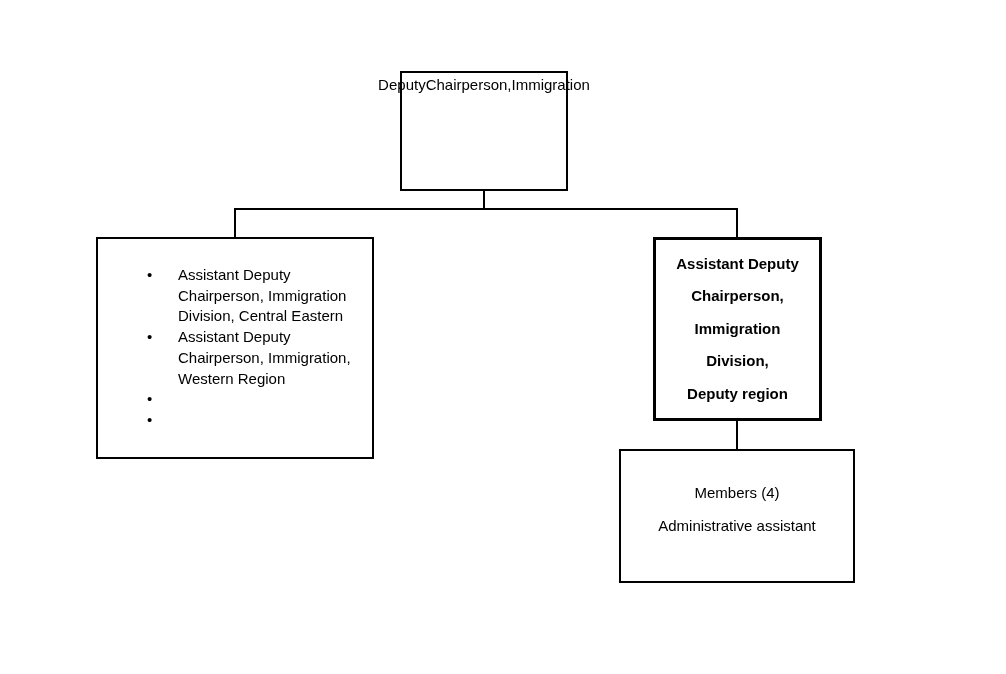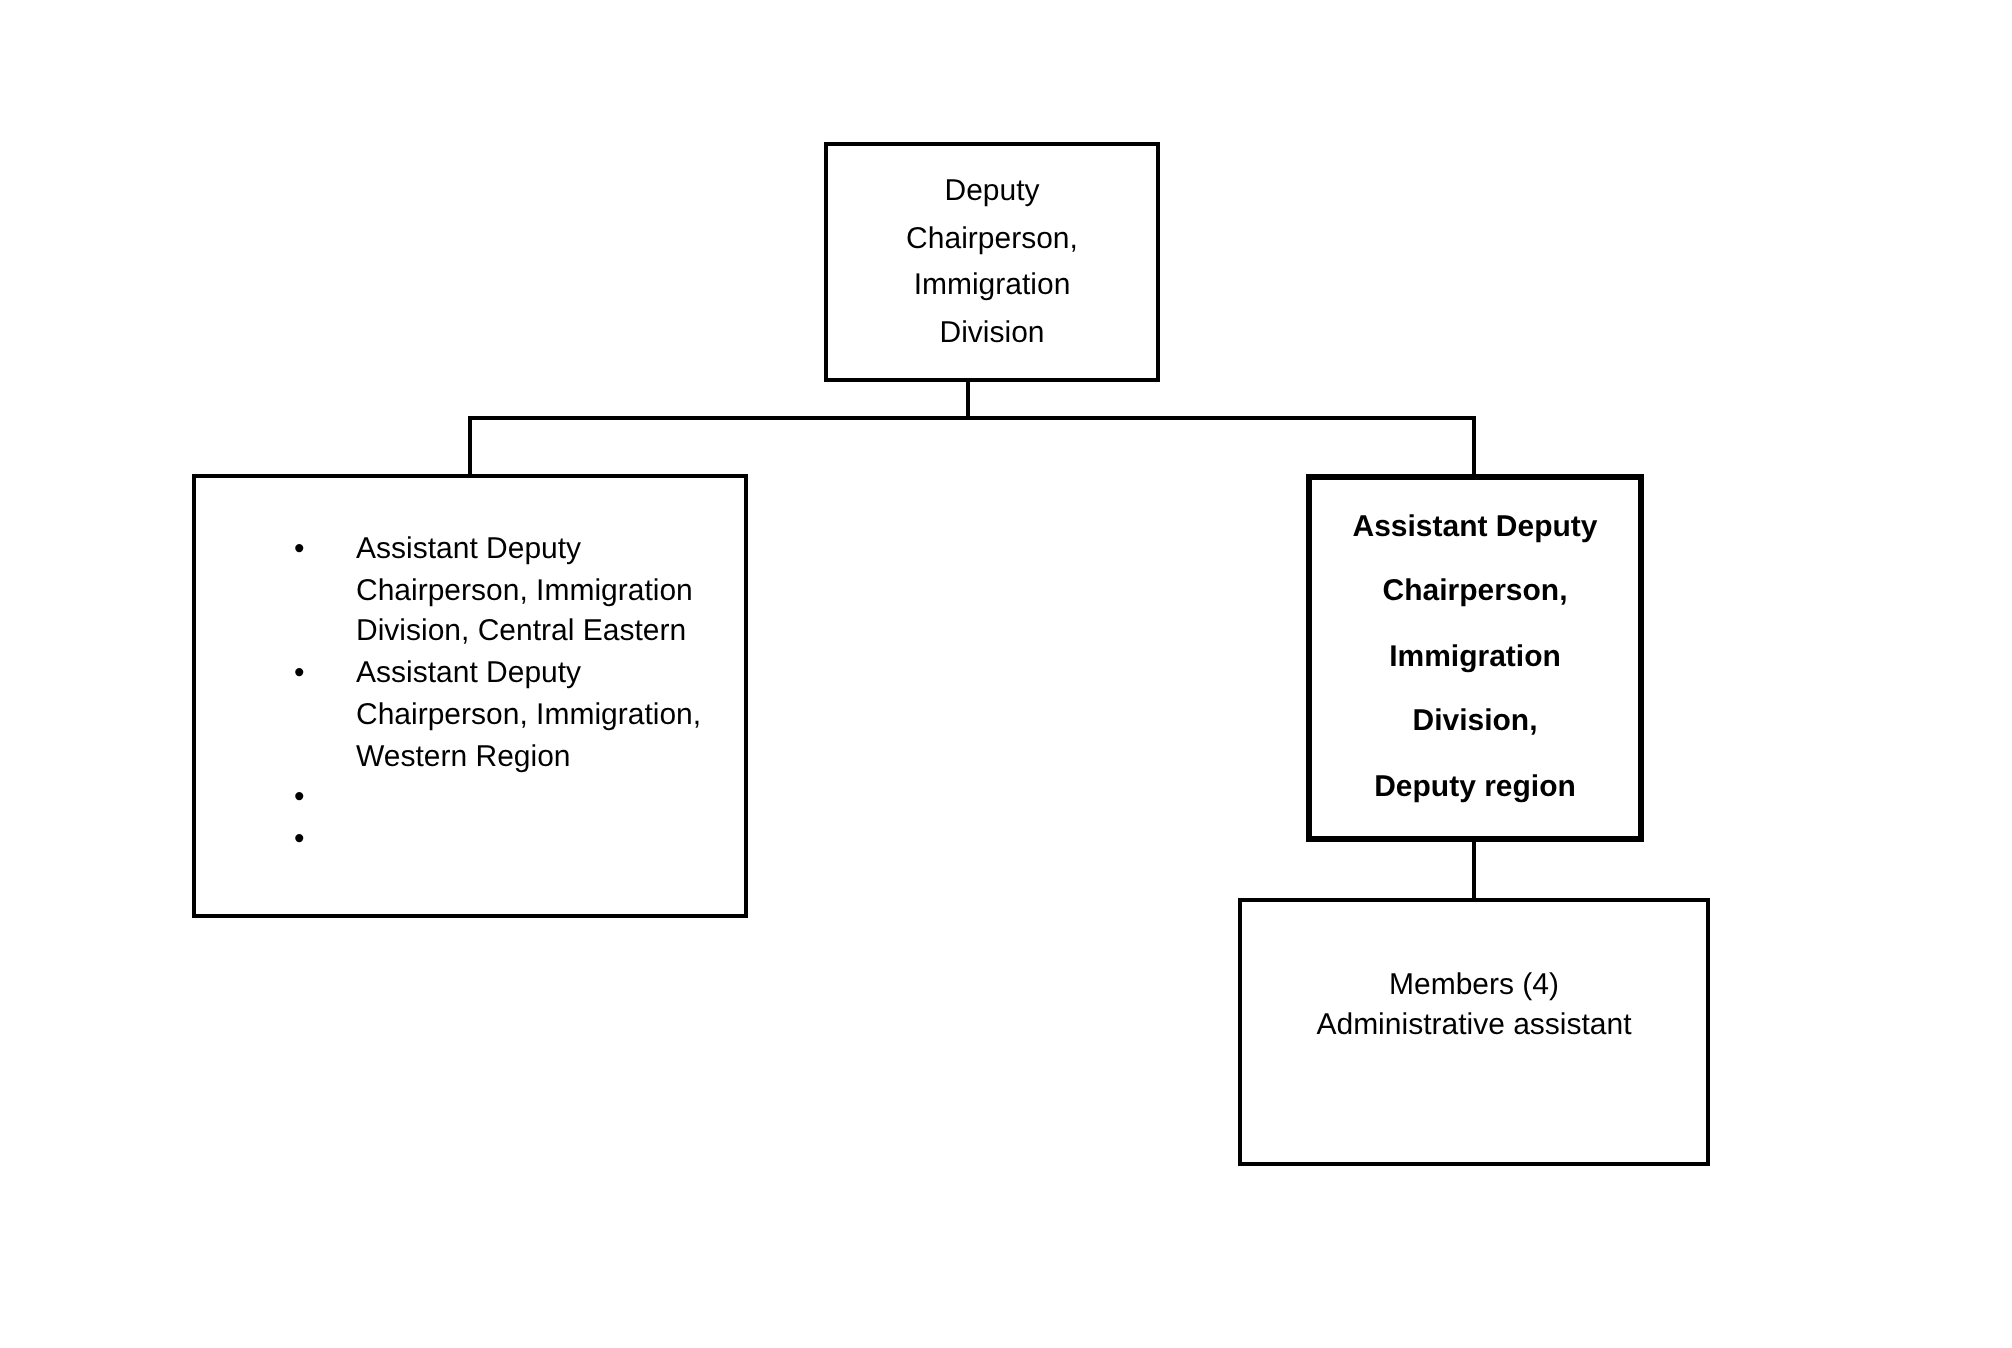--- a/index.html
+++ b/index.html
@@ -17,26 +17,26 @@
     overflow: hidden;
   }
   .box {
     position: absolute;
     box-sizing: border-box;
     border: 2px solid #000000;
     background: #ffffff;
     font-size: 15px;
   }
   .top-box {
-    left: 412px;
+    left: 400px;
     top: 71px;
     width: 168px;
     height: 120px;
     display: flex;
-    flex-direction: column;
+    flex-direction: row;
     justify-content: center;
     text-align: center;
     line-height: 23.5px;
   }
   .left-box {
     left: 96px;
     top: 237px;
     width: 278px;
     height: 222px;
     line-height: 20.7px;
@@ -76,41 +76,40 @@
     top: 449px;
     width: 236px;
     height: 134px;
     text-align: center;
     line-height: 20px;
   }
   .bottom-box p {
     margin: 0;
   }
   .bottom-box .line-1 { margin-top: 32px; }
-  .bottom-box .line-2 { }
+  .bottom-box .line-2 { margin-top: 13px; }
   .connector {
     position: absolute;
     background: #000000;
   }
   .c-stub-top   { left: 483px; top: 189px; width: 2px;   height: 20px; }
   .c-rail       { left: 234px; top: 208px; width: 504px; height: 2px;  }
   .c-drop-left  { left: 234px; top: 208px; width: 2px;   height: 29px; }
   .c-drop-right { left: 736px; top: 208px; width: 2px;   height: 29px; }
   .c-drop-down  { left: 736px; top: 419px; width: 2px;   height: 30px; }
 </style>
 </head>
 <body>
 
 <div class="canvas">
 
   <div class="box top-box">
     <div>Deputy</div>
     <div>Chairperson,</div>
     <div>Immigration</div>
-    <div>Division</div>
   </div>
 
   <div class="connector c-stub-top"></div>
   <div class="connector c-rail"></div>
   <div class="connector c-drop-left"></div>
   <div class="connector c-drop-right"></div>
   <div class="connector c-drop-down"></div>
 
   <div class="box left-box">
     <ul>

